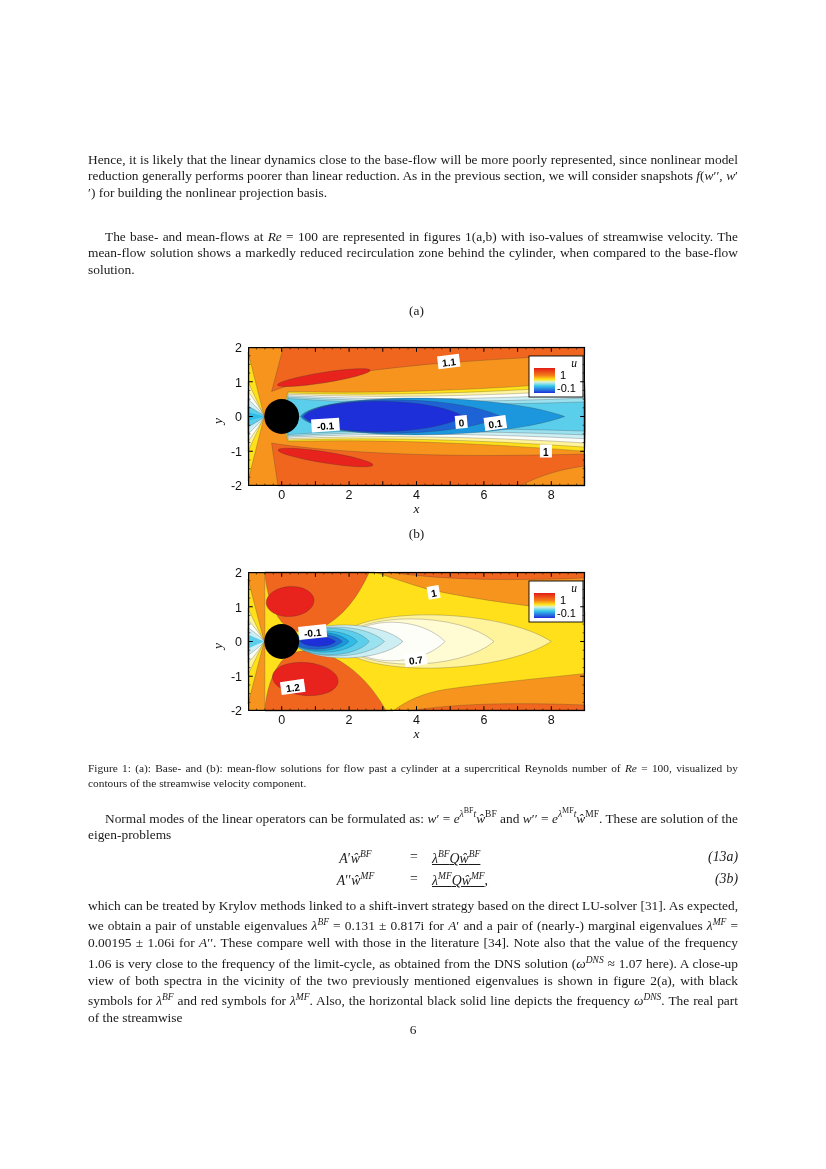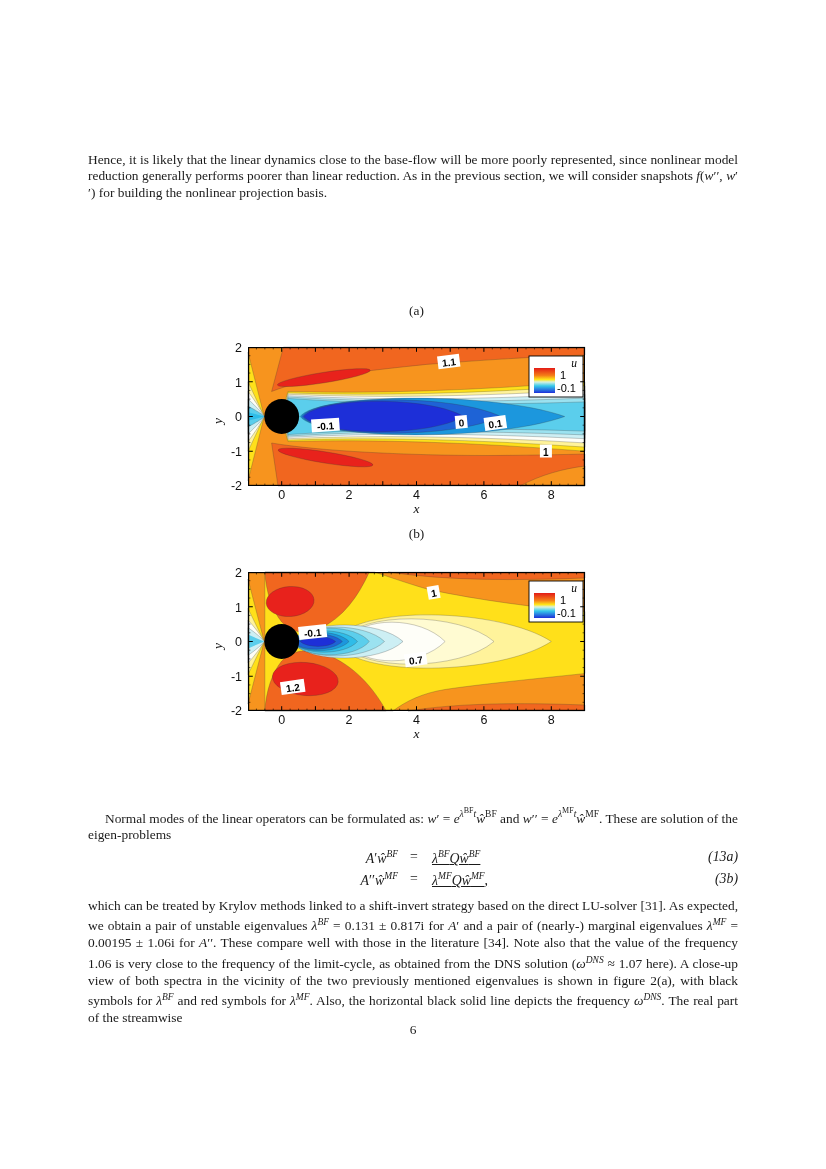--- a/index.html
+++ b/index.html
@@ -16,35 +16,36 @@
   svg{overflow:visible;display:block;}
   svg text{font-family:"Liberation Sans","DejaVu Sans",sans-serif;}
   .ticklab{font-size:12.5px;fill:#111;}
   .axtitle{font-family:"Liberation Serif","DejaVu Serif",serif;font-style:italic;font-size:13.5px;fill:#111;}
   .clab{font-size:10px;font-weight:700;fill:#000;}
   .leglab{font-size:11px;fill:#000;}
   .legtitle{font-family:"Liberation Serif","DejaVu Serif",serif;font-style:italic;font-size:11.5px;fill:#000;}
   .ct{stroke:rgba(50,50,50,0.5);stroke-width:0.5;}
   .eqblock{position:absolute;left:88px;width:650px;font-size:13.8px;}
   .eqrow{position:relative;height:22px;}
-  .eq-lhs{position:absolute;left:225px;width:85px;text-align:right;}
+  .eq-lhs{position:absolute;left:225px;width:85px;text-align:center;}
   .eq-rel{position:absolute;left:316px;width:20px;text-align:center;}
   .eq-rhs{position:absolute;left:344px;text-decoration:underline;}
   .eq-tag{position:absolute;right:0;top:0;font-style:italic;}
   sup{font-size:9.5px;margin-top:15px;}
   sup sup{font-size:8px;}
 </style>
 </head>
 <body>
 
 <div class="page">
 
   <div class="textblock" style="top:152px;">Hence, it is likely that the linear dynamics close to the base-flow will be more poorly represented, since nonlinear model reduction generally performs poorer than linear reduction. As in the previous section, we will consider snapshots <i>f</i>(<i>w</i>′′, <i>w</i>′′) for building the nonlinear projection basis.</div>
 
 
+  <div class="textblock indent" style="top:229px;">The base- and mean-flows at <i>Re</i> = 100 are represented in figures 1(a,b) with iso-values of streamwise velocity. The mean-flow solution shows a markedly reduced recirculation zone behind the cylinder, when compared to the base-flow solution.</div>
 
   <div class="panel-label" style="top:303px;">(a)</div>
 
   <div class="figwrap" style="left:248px;top:347px;">
     <svg class="plot" width="337" height="139" viewBox="0 0 337 139">
       <defs>
         <linearGradient id="gA" x1="0" y1="0" x2="0" y2="1">
           <stop offset="0" stop-color="#E31B17"></stop>
             <stop offset="0.3" stop-color="#F57F17"></stop>
           <stop offset="0.46" stop-color="#FFE41A"></stop>
@@ -204,20 +205,21 @@
         <text class="ticklab" x="-6" y="108.7" text-anchor="end">-1</text>
         <text class="ticklab" x="-6" y="143.3" text-anchor="end">-2</text>
       </g>
       <text class="axtitle" x="168.5" y="166" text-anchor="middle">x</text>
       <text class="axtitle" transform="translate(-26,74) rotate(-90)" text-anchor="middle">y</text>
     <path d="M8.43 0V2.4M8.43 139V136.6M16.85 0V2.4M16.85 139V136.6M25.28 0V2.4M25.28 139V136.6M42.13 0V2.4M42.13 139V136.6M50.55 0V2.4M50.55 139V136.6M58.98 0V2.4M58.98 139V136.6M75.83 0V2.4M75.83 139V136.6M84.25 0V2.4M84.25 139V136.6M92.68 0V2.4M92.68 139V136.6M109.53 0V2.4M109.53 139V136.6M117.95 0V2.4M117.95 139V136.6M126.38 0V2.4M126.38 139V136.6M143.23 0V2.4M143.23 139V136.6M151.65 0V2.4M151.65 139V136.6M160.08 0V2.4M160.08 139V136.6M176.93 0V2.4M176.93 139V136.6M185.35 0V2.4M185.35 139V136.6M193.78 0V2.4M193.78 139V136.6M210.63 0V2.4M210.63 139V136.6M219.05 0V2.4M219.05 139V136.6M227.48 0V2.4M227.48 139V136.6M244.33 0V2.4M244.33 139V136.6M252.75 0V2.4M252.75 139V136.6M261.18 0V2.4M261.18 139V136.6M278.03 0V2.4M278.03 139V136.6M286.45 0V2.4M286.45 139V136.6M294.88 0V2.4M294.88 139V136.6M311.73 0V2.4M311.73 139V136.6M320.15 0V2.4M320.15 139V136.6M328.58 0V2.4M328.58 139V136.6M0 8.69H2.4M337 8.69H334.6M0 17.38H2.4M337 17.38H334.6M0 26.06H2.4M337 26.06H334.6M0 43.44H2.4M337 43.44H334.6M0 52.13H2.4M337 52.13H334.6M0 60.81H2.4M337 60.81H334.6M0 78.19H2.4M337 78.19H334.6M0 86.88H2.4M337 86.88H334.6M0 95.56H2.4M337 95.56H334.6M0 112.94H2.4M337 112.94H334.6M0 121.63H2.4M337 121.63H334.6M0 130.31H2.4M337 130.31H334.6" stroke="#000" stroke-width="0.6" fill="none"></path>
         <path d="M33.7 0V4.8M33.7 139V134.2M67.4 0V4.8M67.4 139V134.2M101.1 0V4.8M101.1 139V134.2M134.8 0V4.8M134.8 139V134.2M168.5 0V4.8M168.5 139V134.2M202.2 0V4.8M202.2 139V134.2M235.9 0V4.8M235.9 139V134.2M269.6 0V4.8M269.6 139V134.2M303.3 0V4.8M303.3 139V134.2M0 34.75H4.8M337 34.75H332.2M0 69.5H4.8M337 69.5H332.2M0 104.25H4.8M337 104.25H332.2" stroke="#000" stroke-width="1" fill="none"></path>
       </svg>
   </div>
 
+  <div class="caption" style="top:761px;">Figure 1: (a): Base- and (b): mean-flow solutions for flow past a cylinder at a supercritical Reynolds number of <i>Re</i> = 100, visualized by contours of the streamwise velocity component.</div>
 
   <div class="textblock indent" style="top:803px;">Normal modes of the linear operators can be formulated as: <i>w</i>′ = <i>e</i><sup><i>λ</i><sup>BF</sup><i>t</i></sup><i>ŵ</i><sup>BF</sup> and <i>w</i>′′ = <i>e</i><sup><i>λ</i><sup>MF</sup><i>t</i></sup><i>ŵ</i><sup>MF</sup>. These are solution of the eigen-problems</div>
 
   <div class="eqblock" style="top:849px;">
     <div class="eqrow">
       <span class="eq-lhs"><i>A</i>′<i>ŵ</i><sup><i>BF</i></sup></span>
       <span class="eq-rel">=</span>
       <span class="eq-rhs"><i>λ</i><sup><i>BF</i></sup><i>Qŵ</i><sup><i>BF</i></sup></span>
       <span class="eq-tag">(13a)</span>
     </div>

